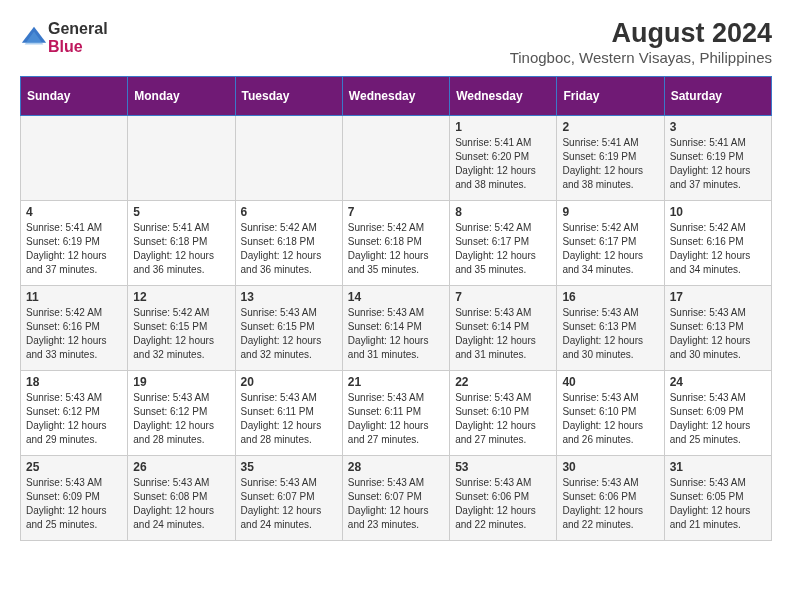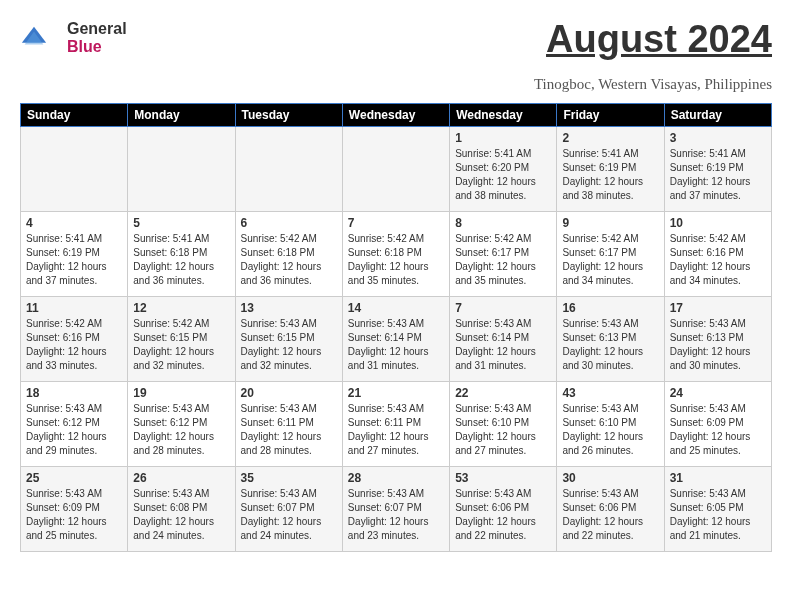--- a/index.html
+++ b/index.html
@@ -12,21 +12,21 @@
     }
     .header-section {
       display: flex;
       justify-content: space-between;
       align-items: flex-start;
       margin-bottom: 10px;
     }
     .logo {
       display: flex;
       align-items: center;
-      gap: 19px;
+      gap: 0;
     }
     .logo-text {
       display: flex;
       flex-direction: column;
       line-height: 1.1;
     }
     .logo-general {
       font-size: 16px;
       font-weight: bold;
       color: #333;
@@ -37,42 +37,40 @@
       color: #be185d;
     }
     .logo-icon {
       width: 28px;
       height: 28px;
     }
     .title-section {
       text-align: right;
     }
     .month-title {
-      font-size: 38px;
+      font-size: 27px;
       font-weight: bold;
       color: #333;
       line-height: 1;
-      text-decoration: underline;
     }
     .location-title {
       font-size: 15px;
       color: #555;
-      margin-top: 18px;
-      font-family: Liberation Serif, serif;
+      margin-top: 2px;
     }
     .calendar-table {
       width: 100%;
       border-collapse: collapse;
       font-size: 11px;
     }
     .calendar-table th {
-      background-color: #000000;
+      background-color: #701a75;
       color: #fff;
       text-align: left;
-      padding: 4px 6px;
+      padding: 12px 6px;
       font-size: 12px;
       font-weight: bold;
       border: 1px solid #3a78c9;
     }
     .calendar-table td {
       border: 1px solid #ccc;
       vertical-align: top;
       padding: 4px 5px;
       min-height: 75px;
       height: 85px;
@@ -292,21 +290,21 @@
 and 27 minutes.</div>
         </td>
         <td>
           <span class="day-num">22</span>
           <div class="day-info" style="white-space: pre-line;">Sunrise: 5:43 AM
 Sunset: 6:10 PM
 Daylight: 12 hours
 and 27 minutes.</div>
         </td>
         <td>
-          <span class="day-num">43</span>
+          <span class="day-num">40</span>
           <div class="day-info" style="white-space: pre-line;">Sunrise: 5:43 AM
 Sunset: 6:10 PM
 Daylight: 12 hours
 and 26 minutes.</div>
         </td>
         <td>
           <span class="day-num">24</span>
           <div class="day-info" style="white-space: pre-line;">Sunrise: 5:43 AM
 Sunset: 6:09 PM
 Daylight: 12 hours

